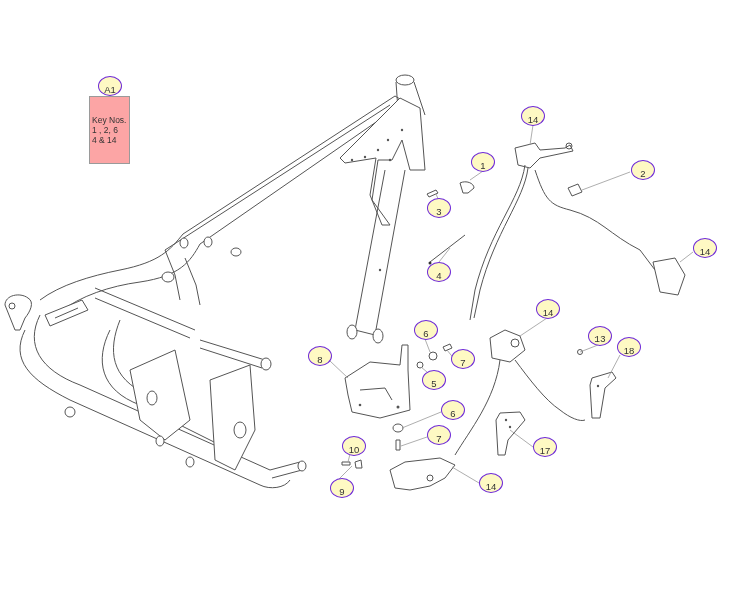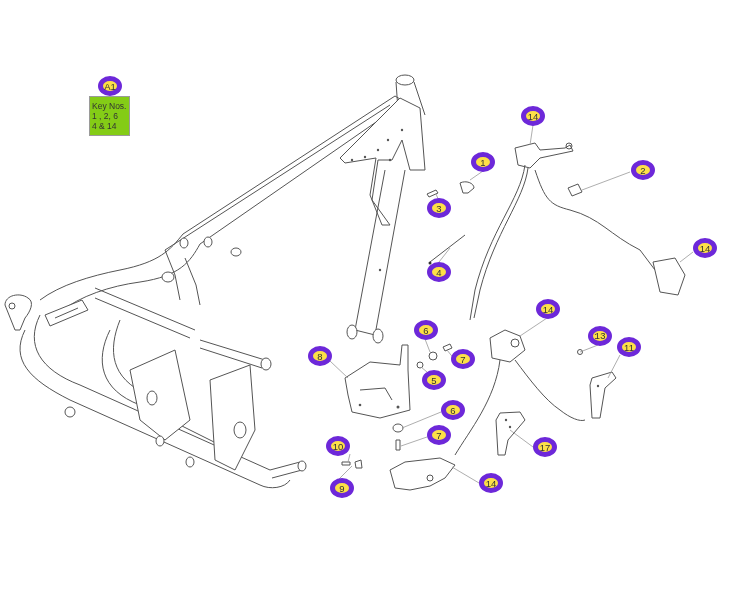--- a/index.html
+++ b/index.html
@@ -1,21 +1,21 @@
 <!DOCTYPE html>
 <html><head>
 <meta charset="utf-8">
 <style>
   html, body { margin:0; padding:0; background:#ffffff; }
   body { width:734px; height:600px; position:relative; overflow:hidden; font-family:"Liberation Sans", sans-serif; }
   #diagram { position:absolute; left:0; top:0; width:734px; height:600px; }
-  .callout { position:absolute; width:24px; height:20px; border:5px solid #6d28d9; border-radius:50%; background:#fde047;
-             font-size:9.5px; color:#333; display:flex; align-items:center; justify-content:center; box-sizing:border-box; }
-  .keybox { position:absolute; left:89px; top:96px; width:41px; border:1px solid #9a9a9a; background:#84cc16;
-            font-size:8.5px; color:#333; line-height:10px; padding:4px 2px; box-sizing:border-box; }
+  .callout { position:absolute; width:24px; height:20px; border:1px solid #6d28d9; border-radius:50%; background:#fef9c3;
+             font-size:9.5px; color:#333; display:flex; align-items:flex-end; justify-content:center; box-sizing:border-box; }
+  .keybox { position:absolute; left:89px; top:96px; width:41px; border:1px solid #9a9a9a; background:#fca5a5;
+            font-size:8.5px; color:#333; line-height:10px; padding:18px 2px; box-sizing:border-box; }
   .keybox div { white-space:nowrap; }
   svg .ln { stroke:#555; stroke-width:1; fill:none; }
   svg .lt { stroke:#999; stroke-width:0.8; fill:none; }
   svg .fl { stroke:#555; stroke-width:1; fill:#fff; }
 </style>
 </head>
 <body>
 
 <svg id="diagram" viewBox="0 0 734 600" xmlns="http://www.w3.org/2000/svg">
 
@@ -176,41 +176,41 @@
 <div class="callout" style="left:536px;top:299px;">
     <span>14</span>
   </div>
 <div class="callout" style="left:414px;top:320px;">
     <span>6</span>
   </div>
 <div class="callout" style="left:588px;top:326px;font-family:Liberation Mono, monospace;">
     <span>13</span>
   </div>
 <div class="callout" style="left:617px;top:337px;">
-    <span>11</span>
+    <span>18</span>
   </div>
 <div class="callout" style="left:451px;top:349px;">
     <span>7</span>
   </div>
 <div class="callout" style="left:308px;top:346px;">
     <span>8</span>
   </div>
 <div class="callout" style="left:422px;top:370px;">
     <span>5</span>
   </div>
 <div class="callout" style="left:441px;top:400px;">
     <span>6</span>
   </div>
 <div class="callout" style="left:427px;top:425px;">
     <span>7</span>
   </div>
 <div class="callout" style="left:533px;top:437px;">
     <span>17</span>
   </div>
-<div class="callout" style="left:326px;top:436px;">
+<div class="callout" style="left:342px;top:436px;">
     <span>10</span>
   </div>
 <div class="callout" style="left:330px;top:478px;">
     <span>9</span>
   </div>
 <div class="callout" style="left:479px;top:473px;">
     <span>14</span>
   </div>
 
 </body></html>

